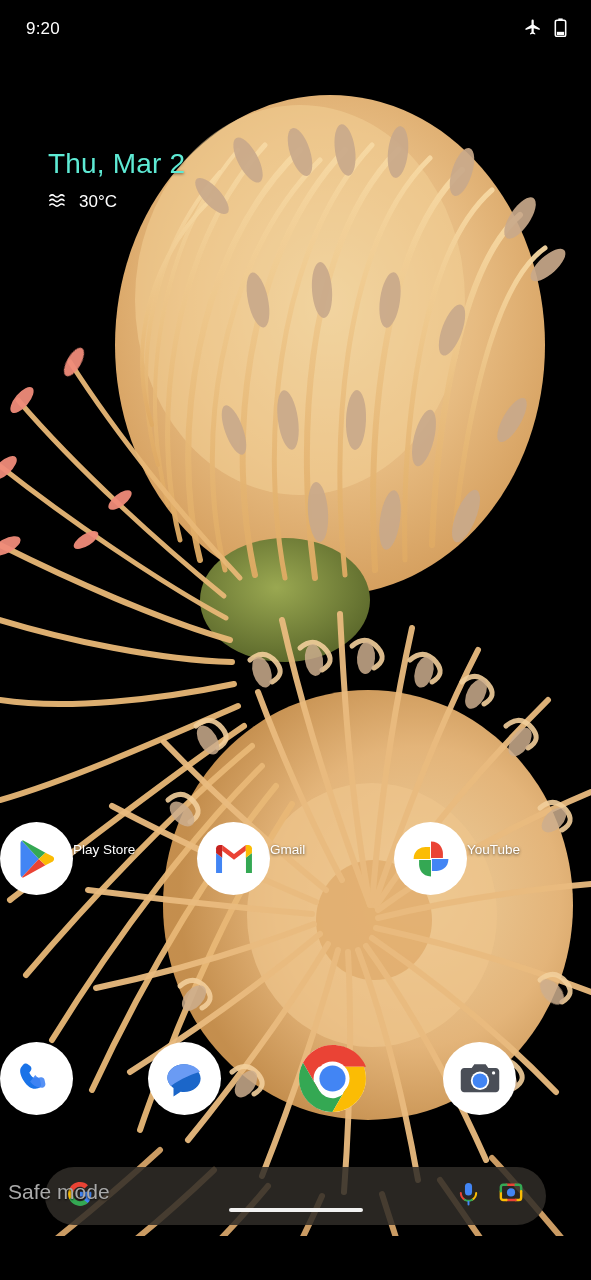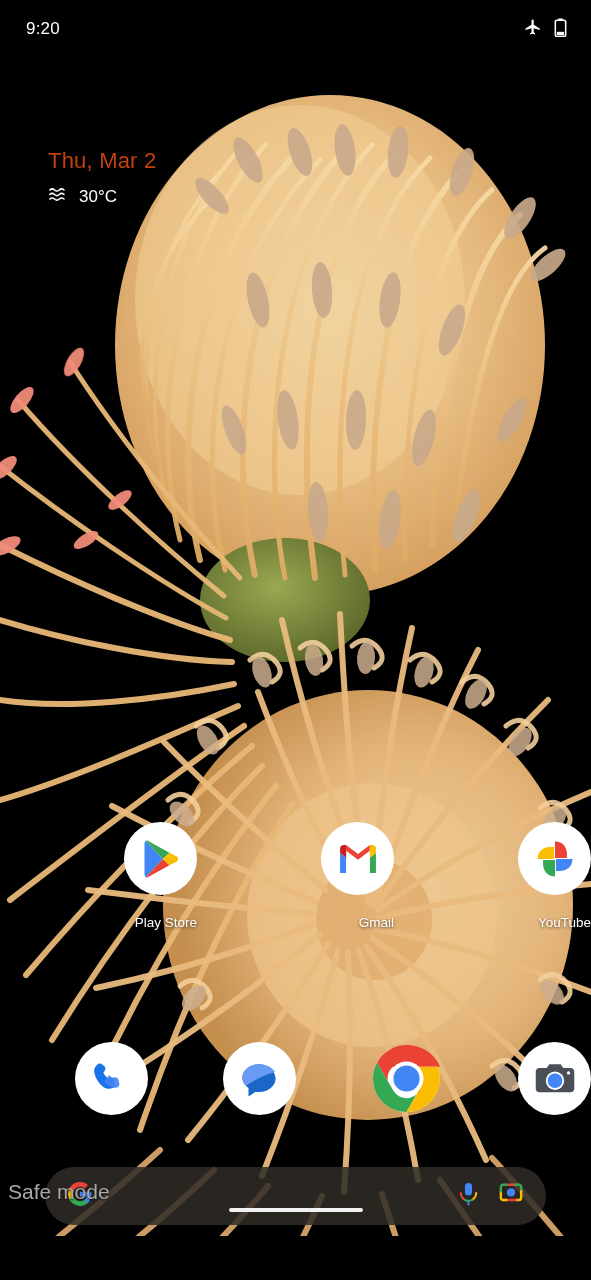--- a/index.html
+++ b/index.html
@@ -25,39 +25,39 @@
     position:absolute; top:0; left:0; width:591px; height:58px;
     display:flex; align-items:center; justify-content:space-between;
     padding:0 24px 0 26px; z-index:40;
   }
   #status-time { color:#fff; font-size:17px; letter-spacing:.2px; }
   #status-icons { display:flex; align-items:center; gap:12px; }
 
   
   #smartspace { position:absolute; left:48px; top:148px; z-index:30; }
   #ss-date {
-    color:#c2410c; font-size:22px; letter-spacing:.2px;
+    color:#5eead4; font-size:28px; letter-spacing:.2px;
     text-shadow:0 1px 3px rgba(0,0,0,.55);
   }
   #ss-weather {
-    margin-top:12px; display:flex; align-items:center; gap:11px;
+    margin-top:12px; display:flex; align-items:flex-start; gap:11px;
     text-shadow:0 1px 3px rgba(0,0,0,.55);
   }
   #ss-temp { color:#fff; font-size:17px; }
 
   
   .app-row {
     position:absolute; left:0; width:591px;
     display:flex; z-index:30;
   }
   #app-row-1 { top:822px; }
   #dock-row  { top:1042px; }
   .app-cell {
-    flex:1 1 0; display:flex; flex-direction:column;
-    align-items:flex-end;
+    flex:1 1 0; display:flex; 
+    align-items:flex-start;
   }
   .app-icon {
     width:73px; height:73px; border-radius:50%;
     display:flex; align-items:center; justify-content:center;
     background:#fff; overflow:hidden;
   }
   .app-icon.no-bg { background:transparent; }
   .app-label {
     margin-top:20px; color:#fff; font-size:13.5px;
     text-shadow:0 1px 3px rgba(0,0,0,.7);

